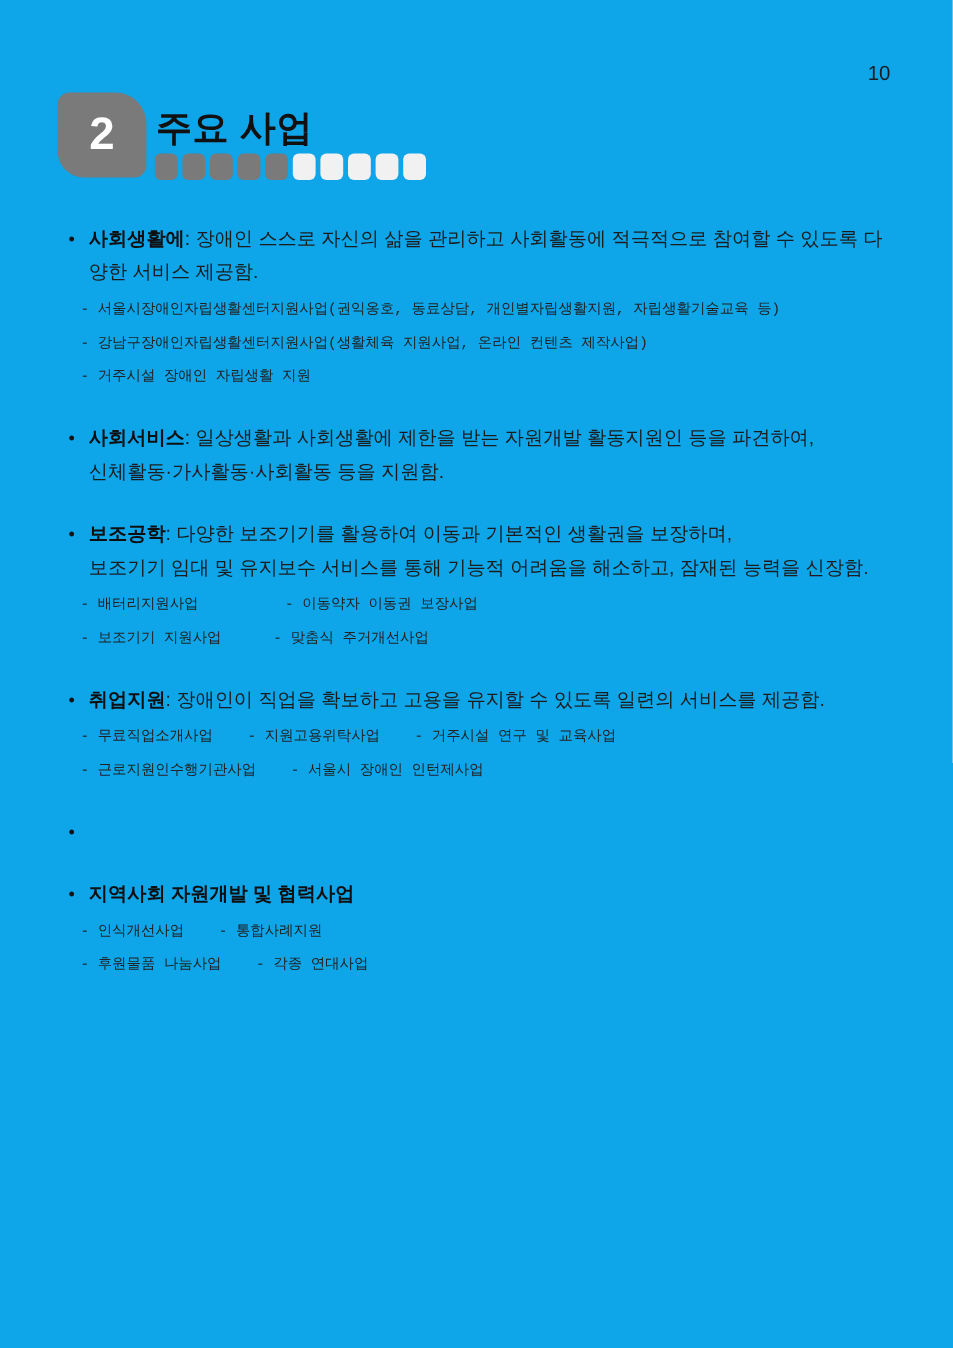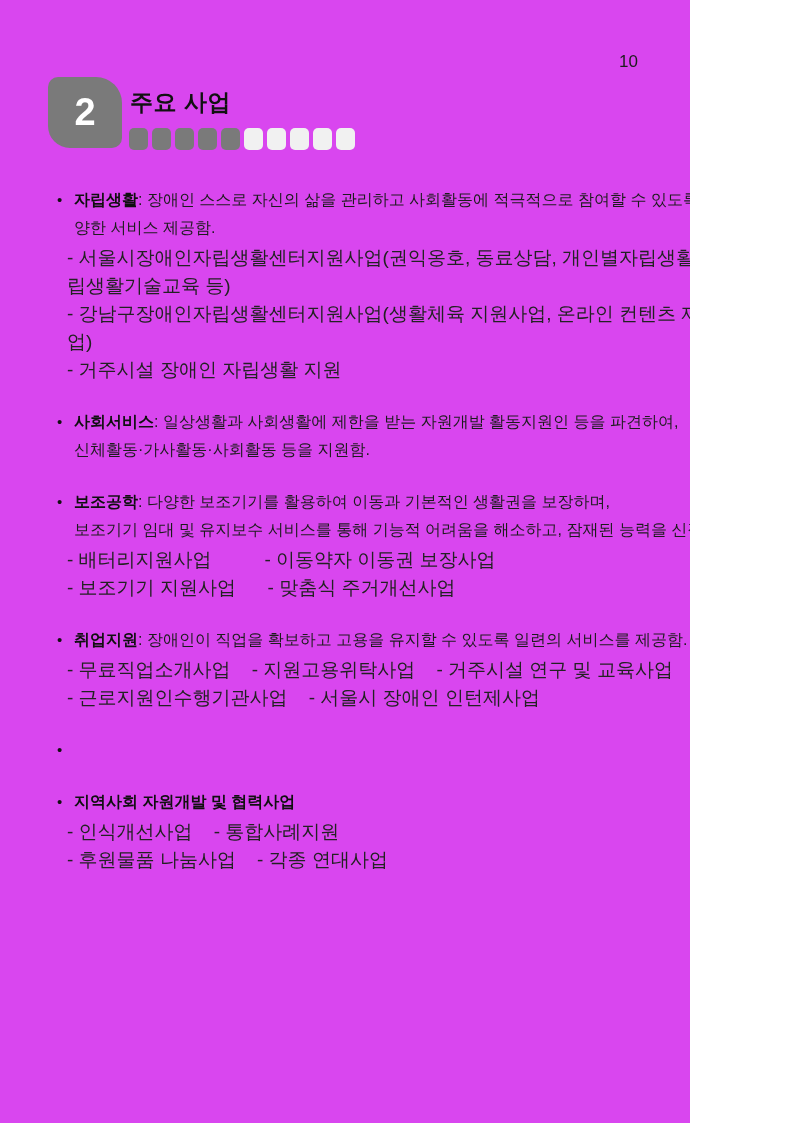--- a/index.html
+++ b/index.html
@@ -1,20 +1,20 @@
 <!DOCTYPE html>
 <html style="--accent: #7a7a7a; --square-empty: #f1f1f1;"><head>
 <meta charset="utf-8">
 <style>
   html, body { margin: 0; padding: 0; background: #ffffff; }
   .page {
     position: relative;
-    width: 690px;
+    width: 794px;
     height: 1123px;
-    background: #d946ef;
+    background: #0ea5e9;
     overflow: hidden;
     font-family: "Liberation Sans", "DejaVu Sans", sans-serif;
     color: #1c1c1c;
   }
   .page-number {
     position: absolute;
     top: 52px;
     right: 52px;
     font-size: 17px;
     color: #1c1c1c;
@@ -23,40 +23,40 @@
   .num-badge {
     position: absolute; left: 0; top: 0;
     width: 74px; height: 71px;
     background: var(--accent, #7a7a7a);
     border-radius: 10px 26px 10px 22px;
     display: flex; align-items: center; justify-content: center;
     color: #ffffff; font-size: 38px; font-weight: bold;
   }
   .header-title {
     position: absolute; left: 82px; top: 10px;
-    font-size: 23px; font-weight: bold; color: #111111;
+    font-size: 30px; font-weight: bold; color: #111111;
     white-space: nowrap; letter-spacing: 0.5px;
   }
   .squares {
     position: absolute; left: 81px; top: 51px;
     display: flex; gap: 4px;
   }
   .square { width: 19px; height: 22px; border-radius: 5px; }
   .square.filled { background: var(--accent, #7a7a7a); }
   .square.empty { background: var(--square-empty, #f1f1f1); }
 
   .content {
     position: absolute; left: 57px; top: 186px; width: 706px;
   }
   .section { margin-bottom: 24px; }
   .main-line { display: flex; font-size: 16px; line-height: 28px; }
   .bullet { width: 17px; flex: none; font-size: 15px; color: #111111; }
   .desc { margin: 0; white-space: pre-wrap; color: #1c1c1c; }
   .desc b { font-weight: bold; color: #0f0f0f; }
-  .items { margin-top: 2px; padding-left: 10px; font-size: 19px; line-height: 28px; }
+  .items { margin-top: 2px; padding-left: 10px; font-size: 12px; line-height: 28px; font-family: Liberation Mono, monospace; }
   .item { white-space: pre-wrap; color: #222222; }
 </style>
 </head>
 <body>
 
 <div class="page">
 
   <div class="page-number">10</div>
 
   <div class="header">
@@ -74,21 +74,21 @@
         <div class="square empty"></div>
         <div class="square empty"></div>
       </div>
   </div>
 
   <div class="content">
 
     <div class="section">
       <div class="main-line">
         <span class="bullet">•</span>
-        <p class="desc"><b>자립생활</b><span>: 장애인 스스로 자신의 삶을 관리하고 사회활동에 적극적으로 참여할 수 있도록 다
+        <p class="desc"><b>사회생활에</b><span>: 장애인 스스로 자신의 삶을 관리하고 사회활동에 적극적으로 참여할 수 있도록 다
 양한 서비스 제공함.</span></p>
       </div>
       <div class="items">
         <div class="item">- 서울시장애인자립생활센터지원사업(권익옹호, 동료상담, 개인별자립생활지원, 자립생활기술교육 등)</div>
         <div class="item">- 강남구장애인자립생활센터지원사업(생활체육 지원사업, 온라인 컨텐츠 제작사업)</div>
         <div class="item">- 거주시설 장애인 자립생활 지원</div>
       </div>
     </div>
 
     <div class="section">

